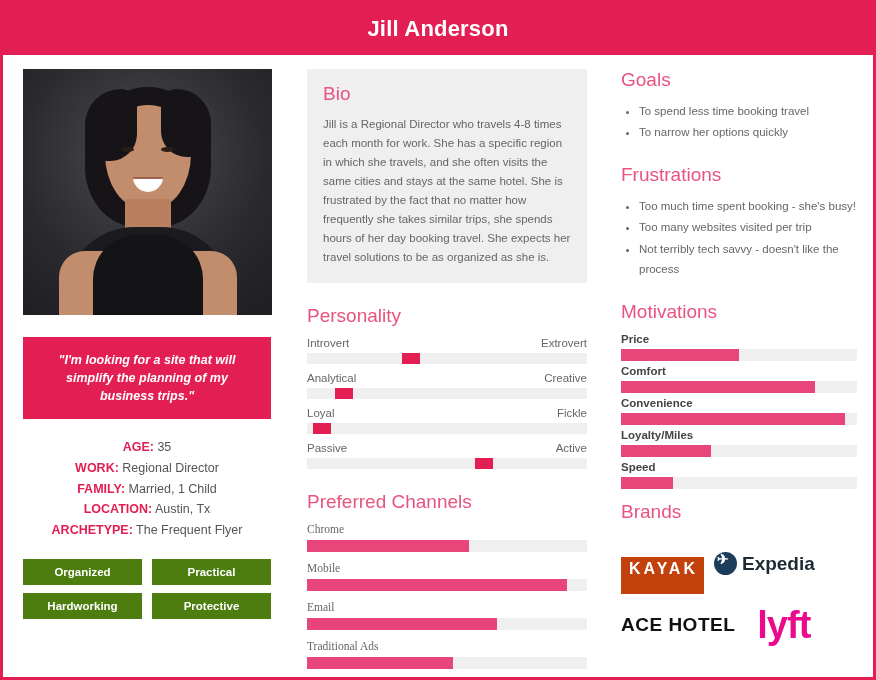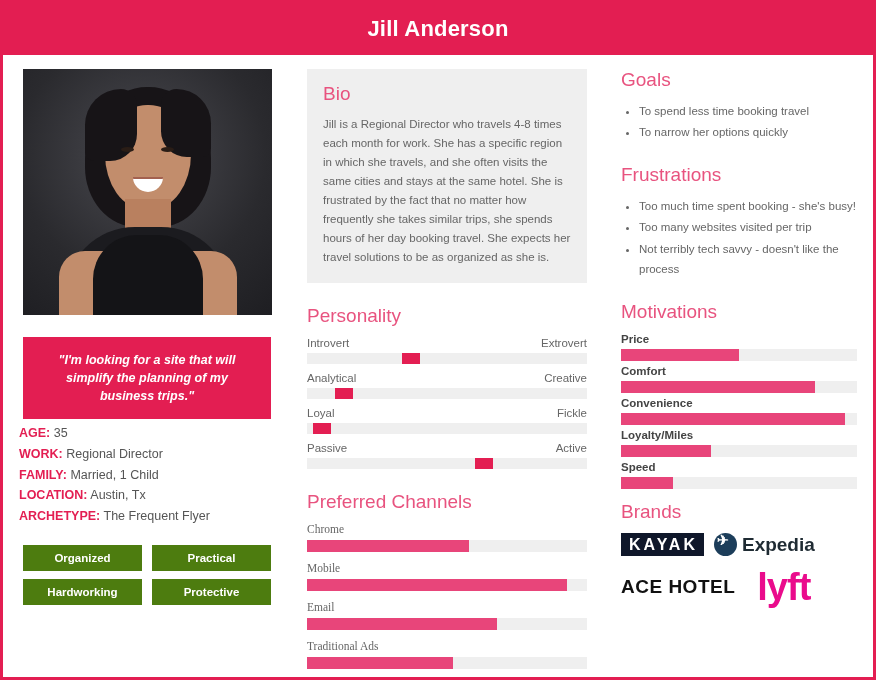--- a/index.html
+++ b/index.html
@@ -166,22 +166,22 @@
     color: #ffffff;
     font-style: italic;
     font-weight: bold;
     font-size: 12.5px;
     line-height: 1.45;
     text-align: center;
     padding: 14px 16px;
     box-sizing: border-box;
   }
   .facts {
-    margin-top: 4px;
-    text-align: left;
+    margin-top: 18px;
+    text-align: center;
     font-size: 12.5px;
     line-height: 1.65;
     color: #555;
   }
   .facts .k {
     color: #e31e52;
     font-weight: bold;
   }
   .tags {
     margin: 18px 4px 0 4px;
@@ -285,27 +285,28 @@
   }
   .brands {
     margin-top: 12px;
   }
   .brand-row-1 {
     display: flex;
     align-items: center;
     gap: 10px;
   }
   .kayak {
-    background: #0f172a;
+    background: #c2410c;
     color: #ffffff;
     font-weight: bold;
     font-size: 16px;
     letter-spacing: 3px;
-    padding: 3px 6px 3px 8px;
+    padding: 3px 6px 17px 8px;
     line-height: 1.1;
+    margin-top: 24px;
   }
   .expedia {
     display: flex;
     align-items: center;
     gap: 5px;
     color: #1f2b33;
     font-weight: bold;
     font-size: 19px;
   }
   .expedia .plane {

